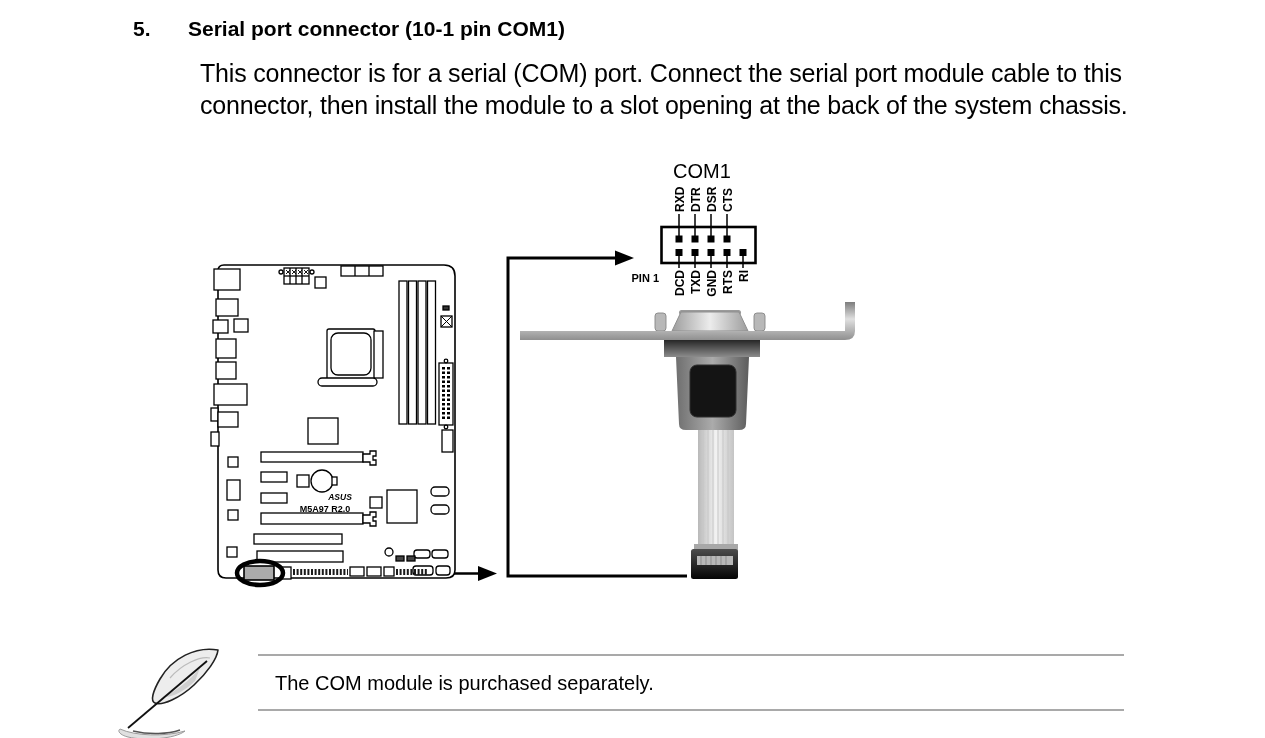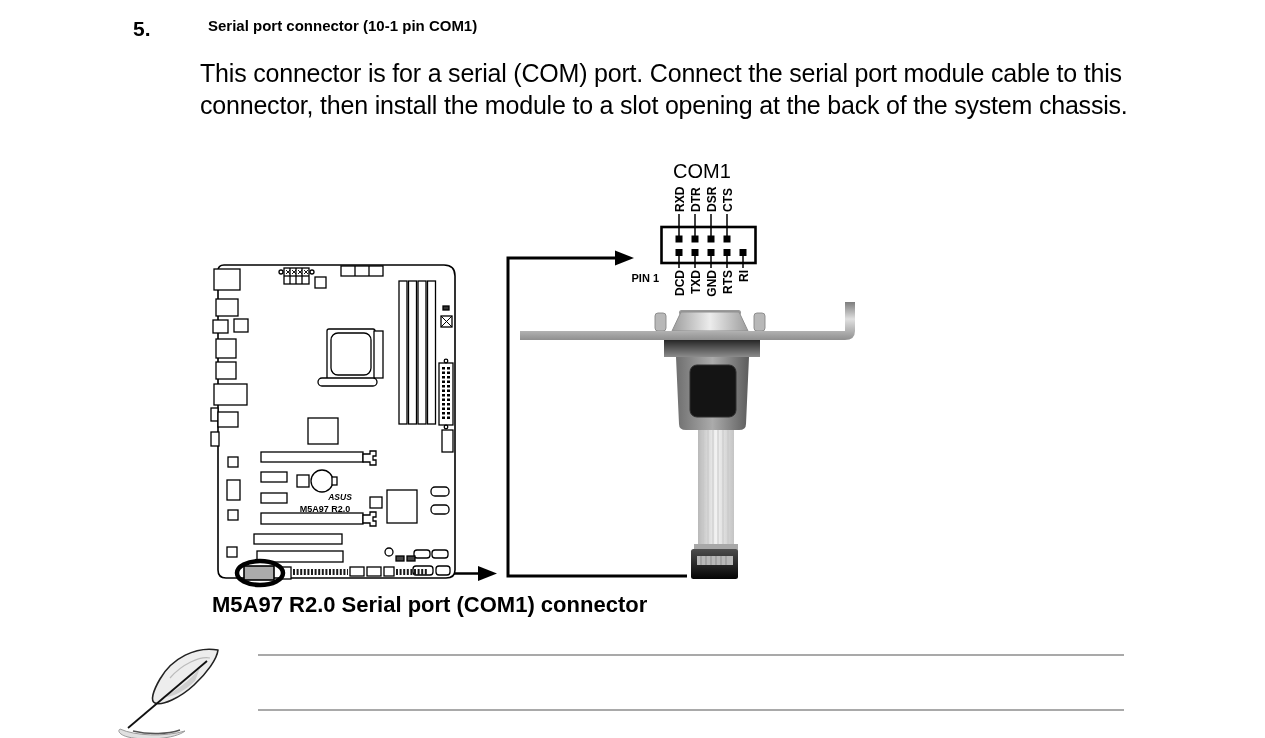--- a/index.html
+++ b/index.html
@@ -1,20 +1,20 @@
 <!DOCTYPE html>
 <html><head>
 <meta charset="utf-8">
 <style>
   html,body{margin:0;padding:0;background:#fff;}
   #page{position:relative;width:1265px;height:738px;background:#ffffff;overflow:hidden;
         font-family:"Liberation Sans","DejaVu Sans",sans-serif;color:#000;}
   .abs{position:absolute;}
   .h-num{left:133px;top:17px;font-size:21px;font-weight:bold;white-space:nowrap;}
-  .h-title{left:208px;top:17px;font-size:15px;font-weight:bold;white-space:nowrap;}
+  .h-title{left:188px;top:17px;font-size:21px;font-weight:bold;white-space:nowrap;}
   .body-line{left:200px;font-size:25px;white-space:nowrap;letter-spacing:-0.2px;}
   .bl1{top:59px;} .bl2{top:91px;text-align:right;}
   .caption{left:212px;top:592px;font-size:22px;font-weight:bold;white-space:nowrap;}
   .note-line{left:258px;width:866px;height:2px;background:#a9a9a9;}
   .nl1{top:654px;} .nl2{top:709px;}
   .note-text{left:275px;top:672px;font-size:20px;white-space:nowrap;}
   svg{position:absolute;left:0;top:0;}
   svg text{font-family:"Liberation Sans","DejaVu Sans",sans-serif;}
 </style>
 </head>
@@ -264,18 +264,18 @@
     <g>
       <path d="M120 729 C135 736 165 737 185 731 C175 739 145 741 128 737 C120 735 117 731 120 729 Z" fill="#e0e0e0" stroke="#9a9a9a" stroke-width="1"></path>
       <path d="M133 731 C150 735 168 734 180 730" fill="none" stroke="#555" stroke-width="1.5"></path>
       <path d="M218 650 C196 646 172 658 160 679 C153 691 150 701 155 703 C162 706 180 698 194 685 C207 673 217 659 218 650 Z" fill="#ededed" stroke="#222" stroke-width="1.6" stroke-linejoin="round"></path>
       <path d="M200 668 C190 680 175 692 163 697 C170 698 184 692 195 681 Z" fill="#cfcfcf"></path>
       <path d="M210 658 C200 656 182 664 170 678" fill="none" stroke="#bbb" stroke-width="1.2"></path>
       <line x1="207" y1="661" x2="128" y2="728" stroke="#111" stroke-width="1.8"></line>
     </g>
   </svg>
 
-  <div class="abs caption">M5A97 R2.0 Serial port (COM1) connector</div>
 
   <div class="abs note-line nl1"></div>
+  <div class="abs note-text">The COM module is purchased separately.</div>
   <div class="abs note-line nl2"></div>
 
 </div>
 
 </body></html>

